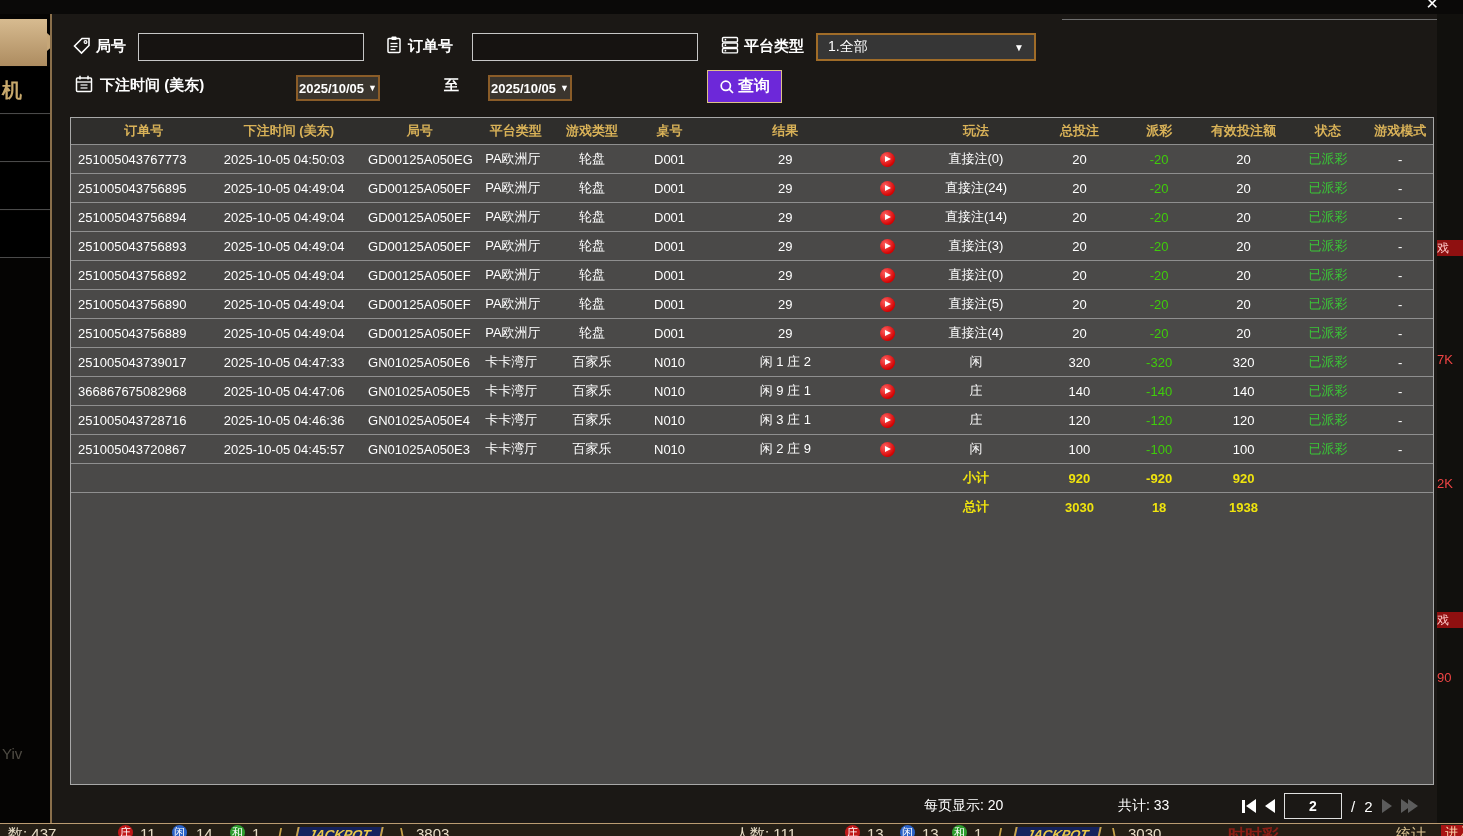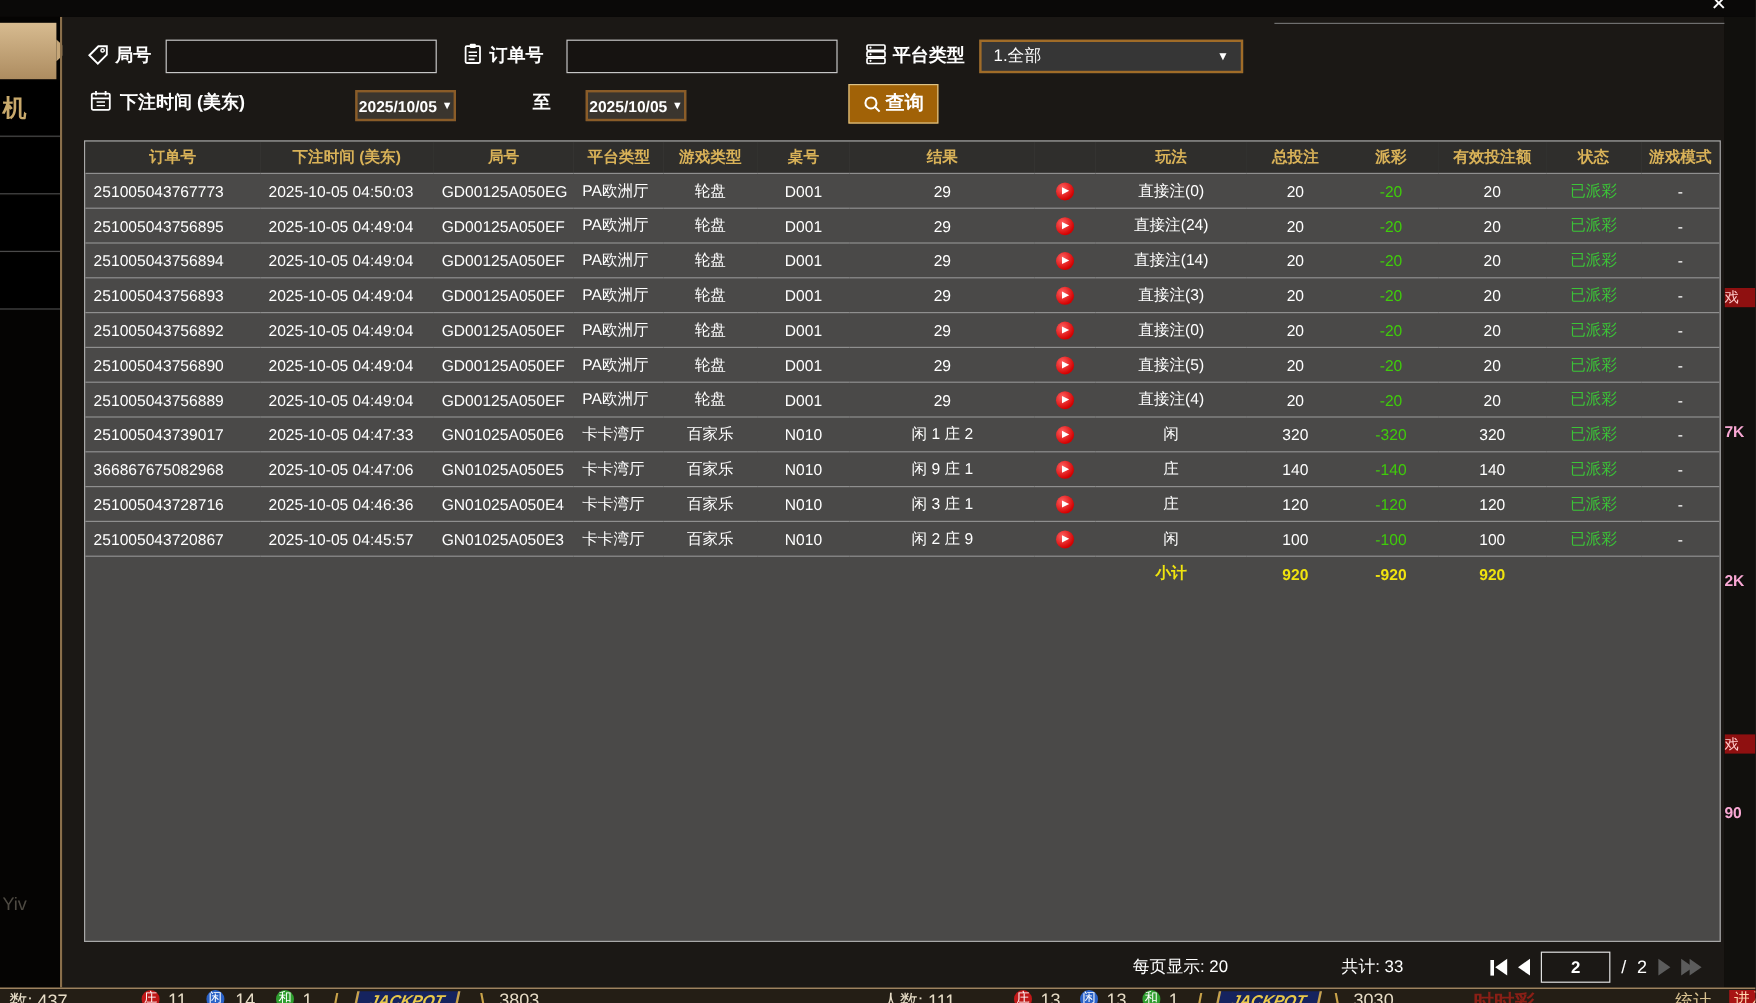--- a/index.html
+++ b/index.html
@@ -19,36 +19,36 @@
   .side-rail{position:absolute;left:50px;top:0;width:2px;height:809px;background:#8a6f4b}
   .tab-active{position:absolute;left:0;top:5px;width:47px;height:47px;background:linear-gradient(#d7bb90,#ad8c60)}
   .tab-active::after{content:"";position:absolute;left:47px;top:14px;width:0;height:0;
     border-top:9px solid transparent;border-bottom:9px solid transparent;border-left:10px solid #c5a678}
   .side-tab{position:absolute;left:0;width:50px;height:47px;background:#000;border-bottom:1px solid #4a4a4a;
     color:#c8a96c;font-size:20px;font-weight:bold;display:flex;align-items:center;padding-left:2px;box-sizing:border-box}
   .side-frag{position:absolute;left:2px;top:731px;color:rgba(215,205,185,.35);font-size:15px}
 
   
   .rstrip{position:absolute;left:1437px;top:14px;width:26px;height:809px;background:#11100d;z-index:1;overflow:hidden}
-  .rfrag{position:absolute;left:0;width:26px;color:#f9a8d4;font-size:13px;font-weight:bold}
+  .rfrag{position:absolute;left:0;width:26px;color:#ef4444;font-size:13px;font-weight:normal}
   .rfrag.red{background:#8f1010;color:#ffc9c9;height:16px;font-size:12px;font-weight:normal;line-height:16px}
 
   
   .modal{position:absolute;left:52px;top:14px;width:1385px;height:809px;background:#1b1815;z-index:5}
   .flabel{position:absolute;font-size:15px;font-weight:bold;color:#fff;white-space:nowrap}
   .ficon{position:absolute;width:20px;height:20px}
   .txtinput{position:absolute;height:28px;background:#161311;border:1px solid #c6c6c6;color:#fff;
     font-size:13px;padding:0 6px;box-sizing:border-box;outline:none;width:226px}
   .select-box{position:absolute;height:28px;background:#363636;border:2px solid #a06c28;box-sizing:border-box;
     color:#fff;font-size:14px;display:flex;align-items:center;padding:0 10px;cursor:pointer}
   .select-box .caret{margin-left:auto;font-size:10px;color:#fff}
   .date-box{position:absolute;height:26px;background:#3a352e;border:2px solid #8a5c28;box-sizing:border-box;
     color:#fff;font-size:13px;font-weight:bold;display:flex;align-items:center;justify-content:center;gap:4px;cursor:pointer}
   .date-box .caret{font-size:9px}
-  .query-btn{position:absolute;left:655px;top:56px;width:75px;height:33px;background:#a16207;border:1px solid #dcc287;
+  .query-btn{position:absolute;left:655px;top:56px;width:75px;height:33px;background:#6d28d9;border:1px solid #dcc287;
     color:#fff;font-size:16px;font-weight:bold;display:flex;align-items:center;justify-content:center;gap:3px;cursor:pointer;box-sizing:border-box}
 
   
   .table-wrap{position:absolute;left:18px;top:103px;width:1364px;height:668px;background:#4a4948;
     border:1px solid #a8a8a8;box-sizing:border-box;overflow:hidden}
   table{width:100%;border-collapse:collapse;table-layout:fixed}
   th{height:26px;background:#2f2e2c;color:#d9b258;font-size:13px;font-weight:bold;text-align:center;padding:0;border:none}
   td{height:28px;font-size:13px;color:#fff;text-align:center;padding:0;border-top:1px solid #8f8f8f;white-space:nowrap;overflow:hidden}
   td.l{text-align:left;padding-left:7px}
   td.green{color:#3fcc0a}
@@ -401,25 +401,34 @@
       <tbody>
         <tr class="sumrow">
           <td colspan="8"></td>
           <td>小计</td>
           <td>920</td>
           <td>-920</td>
           <td>920</td>
           <td></td>
             <td></td>
         </tr>
+        <tr class="sumrow">
+          <td colspan="8"></td>
+          <td>总计</td>
+          <td>3030</td>
+          <td>18</td>
+          <td>1938</td>
+          <td></td>
+            <td></td>
+        </tr>
       </tbody>
     </table>
   </div>
 
-  <span class="pg-text" style="left:892px;top:783px">每页显示: 20</span>
+  <span class="pg-text" style="left:872px;top:783px">每页显示: 20</span>
   <span class="pg-text" style="left:1066px;top:783px">共计: 33</span>
   <div class="pager">
     <span class="icon-first">
         <span class="bar"></span>
         <span class="tri left"></span>
       </span>
     <span class="tri left"></span>
     <input class="page-input" value="2" style="">
     <span class="pg-sep">/</span>
     <span class="pg-sep">2</span>

